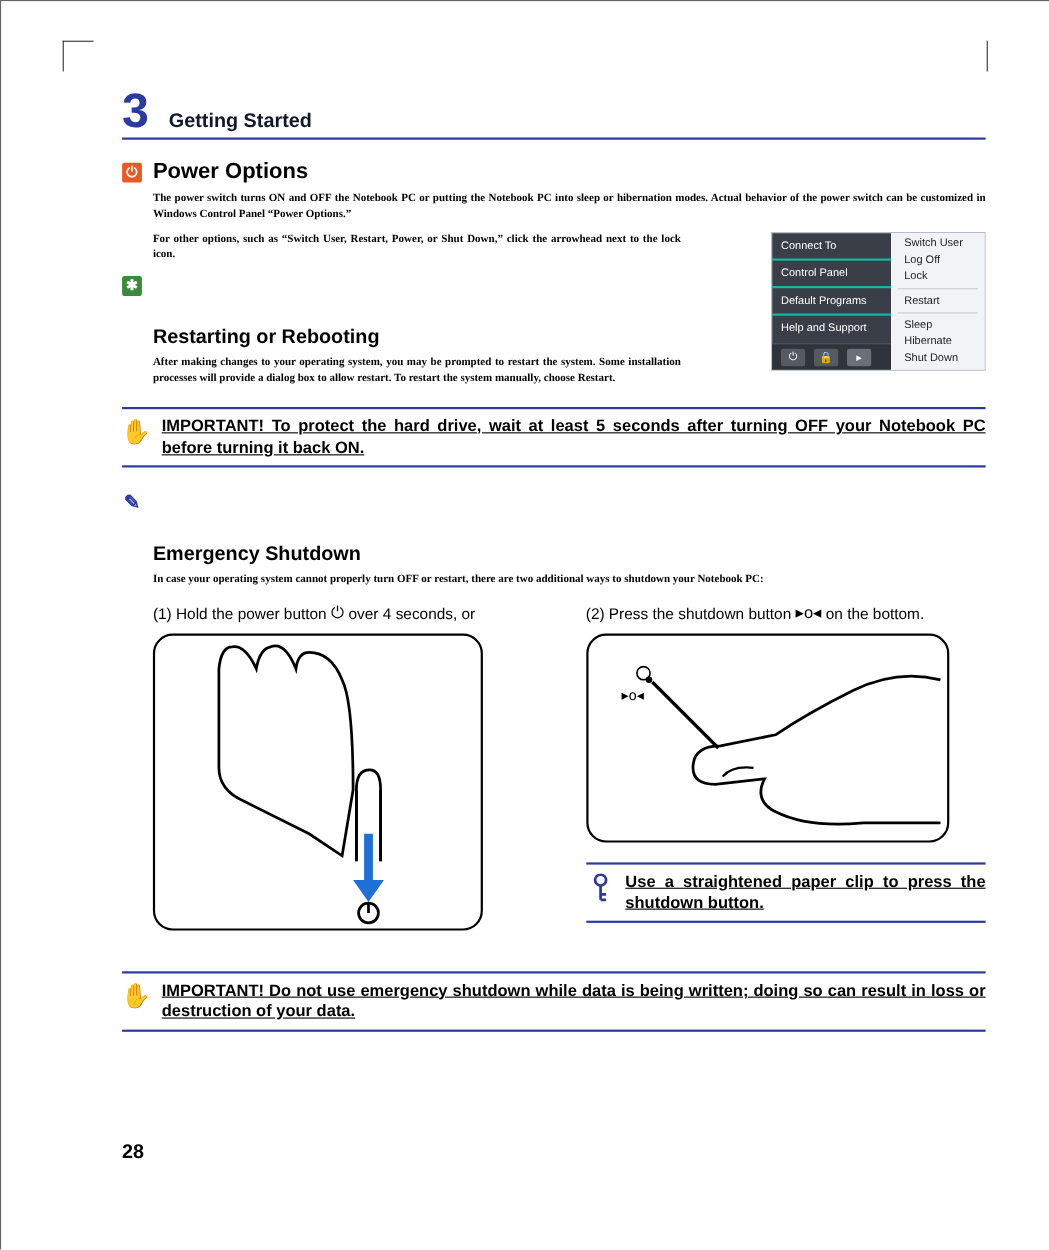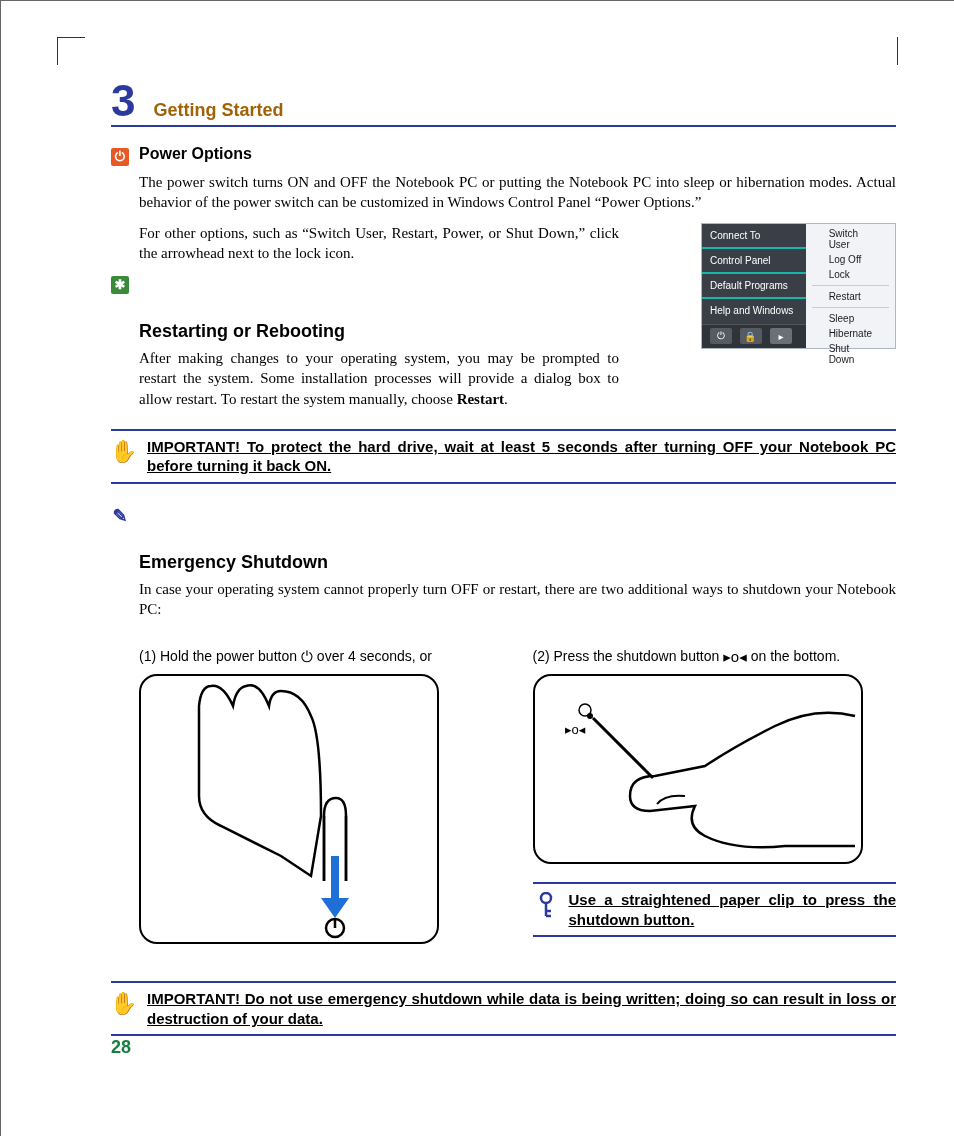--- a/index.html
+++ b/index.html
@@ -26,47 +26,48 @@
     padding-bottom: 2px;
     margin-bottom: 18px;
   }
   .chapter-num {
     font-family: Arial, Helvetica, sans-serif;
     font-size: 44px; font-weight: bold; color:#2a3a9e;
     line-height: 1;
   }
   .chapter-title {
     font-family: Arial, Helvetica, sans-serif;
-    font-size: 18px; font-weight: bold; color:#a16207;
+    font-size: 18px; font-weight: bold; color:#0f172a;
   }
 
   .section {
     display:flex; align-items:flex-start; gap:10px;
     margin-top: 6px;
   }
   .section-icon {
     width:18px; height:18px; flex:none; margin-top:3px;
     display:flex; align-items:center; justify-content:center;
     font-size:13px; font-weight:bold; color:#fff; border-radius:2px;
   }
   .ic-power { background:#e85a24; }
   .ic-snow  { background:#3a8a3a; }
   .ic-pen   { background:transparent; color:#2a3a9e; font-size:18px; }
   .section h2 {
     font-family: Arial, Helvetica, sans-serif;
-    font-size: 16px; font-weight: bold;
+    font-size: 20px; font-weight: bold;
   }
   .section h3 {
     font-family: Arial, Helvetica, sans-serif;
     font-size: 18px; font-weight: bold; margin-top: 48px;
   }
   .body-text {
-    font-size: 15px; line-height: 1.35;
+    font-size: 10px; line-height: 1.35;
     margin: 6px 0 10px 28px;
     text-align: justify;
+    font-weight: bold;
   }
   .body-text.narrow { width: 480px; }
 
   .two-col-area { position:relative; }
   .win-menu {
     position:absolute; top:0; right:0;
     width:195px; height:126px;
     display:flex;
     border:1px solid #aeb6c8;
     font-family: "Segoe UI", Tahoma, sans-serif;
@@ -82,21 +83,21 @@
     margin-top:auto; height:24px; background:#2f333a;
     display:flex; align-items:center; gap:8px; padding:0 8px;
     border-top:1px solid #555;
   }
   .bar-btn { width:22px; height:16px; background:#565b63; border-radius:2px;
     display:flex; align-items:center; justify-content:center; color:#fff; font-size:10px;}
   .win-right {
     flex:1; background:#f1f3f6; color:#1a1a1a;
     display:flex; flex-direction:column; padding:2px 0;
   }
-  .win-right .ritem { padding:2px 23px; }
+  .win-right .ritem { padding:2px 12px; }
   .win-right .sep { border-top:1px solid #c8ccd4; margin:3px 6px; }
 
   .note-box {
     display:flex; align-items:flex-start; gap:10px;
     border-top: 2px solid #2a3a9e;
     border-bottom: 2px solid #2a3a9e;
     padding: 6px 0; margin: 20px 0 20px 0;
   }
   .note-box.half { margin-left: 0; }
   .note-icon {
@@ -107,39 +108,39 @@
     font-family: Arial, Helvetica, sans-serif;
     font-size: 15px; font-weight: bold; line-height:1.3;
     text-align: justify;
     flex:1;
     text-decoration:underline;
   }
 
   .instr-row {
     display:flex; gap:30px; margin: 16px 0 0 28px;
   }
-  .instr-col { flex:1;margin-top:13px; }
+  .instr-col { flex:1; }
   .instr-label {
     font-family: Arial, Helvetica, sans-serif;
     font-size: 14px;
     display:flex; align-items:center; gap:4px; flex-wrap:wrap;
     margin-bottom: 10px;
   }
   .mini-icon { font-size:15px; line-height:1; }
   .illus {
     border: 2px solid #000; border-radius: 18px;
     background:#fff; position:relative; overflow:hidden;
   }
   .illus-a { width: 300px; height: 270px; }
   .illus-b { width: 330px; height: 190px; }
 
   .page-num {
     position:absolute; bottom:78px; left:110px;
     font-family: Arial, Helvetica, sans-serif;
-    font-size:18px; font-weight:bold; color:#15803d;
+    font-size:18px; font-weight:bold; color:#000000;
   }
 </style>
 </head>
 <body>
 
 <div class="page">
   <div class="crop-tl"></div>
   <div class="crop-tr"></div>
 
   <div class="chapter-head">
@@ -162,21 +163,21 @@
     </div>
     <p class="body-text narrow">
       <span>After making changes to your operating system, you may be prompted to restart the system. Some installation processes will provide a dialog box to allow restart. To restart the system manually, choose </span><b>Restart</b><span>.</span>
     </p>
 
     <div class="win-menu">
       <div class="win-left">
         <div class="item">Connect To</div>
         <div class="item">Control Panel</div>
         <div class="item">Default Programs</div>
-        <div class="item">Help and Windows</div>
+        <div class="item">Help and Support</div>
         <div class="bar">
           <div class="bar-btn">⏻</div>
           <div class="bar-btn">🔒</div>
           <div class="bar-btn" style="background:#6a6f78;">▸</div>
         </div>
       </div>
       <div class="win-right">
         <div class="ritem">Switch User</div>
         <div class="ritem">Log Off</div>
         <div class="ritem">Lock</div>

